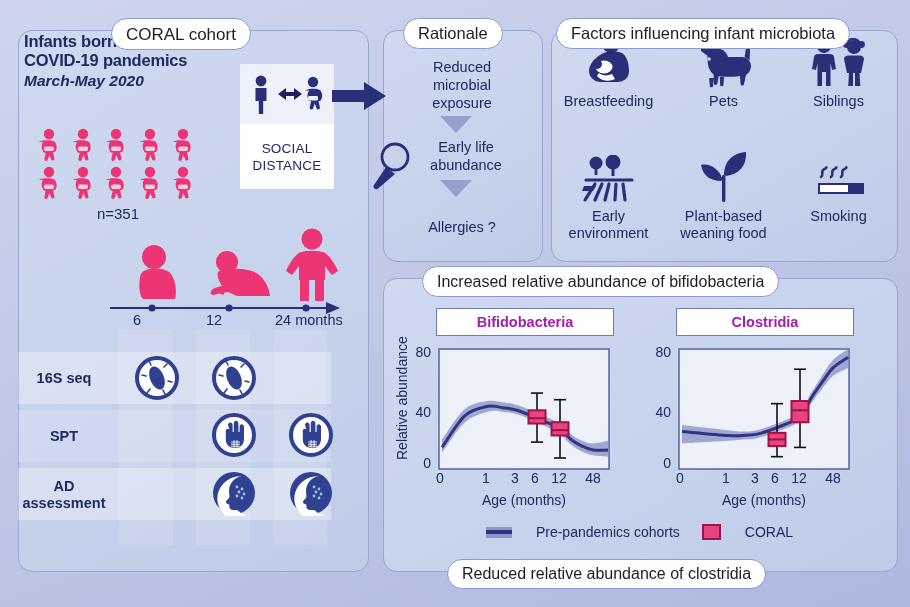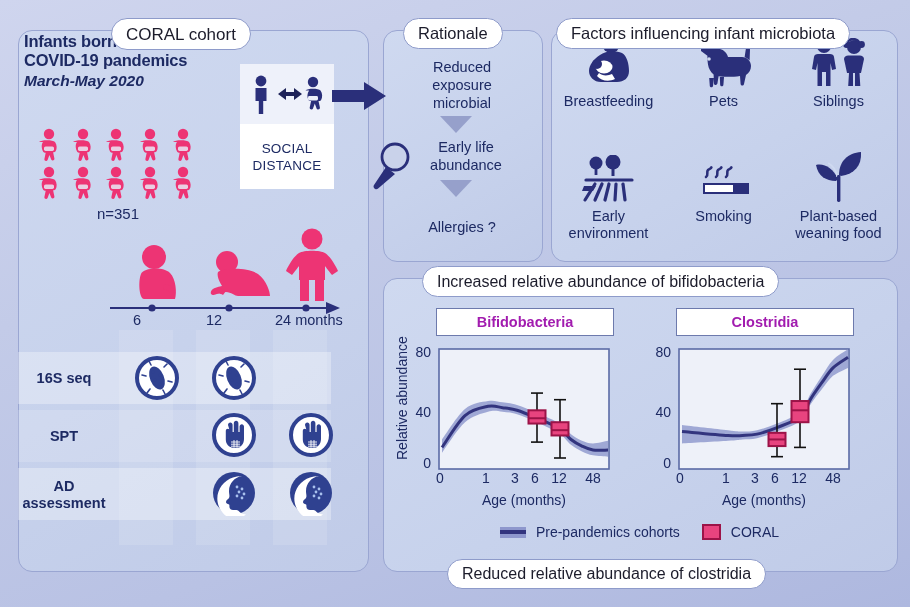--- a/index.html
+++ b/index.html
@@ -87,21 +87,21 @@
                    font-weight:bold;font-size:14.5px;color:#a21caf;}
   .plotwrap{position:absolute;}
   .axlabel{position:absolute;text-align:center;color:#1d2a63;font-size:14px;}
   .ylabel{position:absolute;color:#1d2a63;font-size:14px;line-height:15px;
           transform:rotate(-90deg);transform-origin:left top;white-space:nowrap;}
   .ytick{position:absolute;color:#1d2a63;font-size:14px;text-align:right;width:26px;}
   .xtick{position:absolute;color:#1d2a63;font-size:14px;text-align:center;}
   .legend{position:absolute;left:0;top:236px;width:100%;
           display:flex;align-items:center;justify-content:center;gap:22px;
           font-size:14px;color:#1d2a63;}
-  .legend .it{display:flex;align-items:center;gap:10px;}
+  .legend .it{display:flex;align-items:center;gap:24px;}
   .sw-line{width:26px;height:11px;background:#8e97cd;position:relative;}
   .sw-line::after{content:"";position:absolute;left:0;right:0;top:3.5px;height:4px;background:#32347e;}
   .sw-box{width:15px;height:12px;background:#e8447f;border:2px solid #9c1348;}
 </style>
 </head>
 <body>
 
 <div class="stage">
 
   <div class="panel" id="coral-panel"></div>
@@ -347,22 +347,22 @@
       </g>
     </svg>
   </div>
 
 
   <div class="panel" id="rationale-panel"></div>
   <div class="pill" style="left:403px;top:18px;height:29px;font-size:16.5px;">Rationale</div>
 
   <div class="rat-txt" style="left:388px;top:58px;">
     <div>Reduced</div>
+    <div>microbial</div>
     <div>exposure</div>
-    <div>microbial</div>
   </div>
   <div style="position:absolute;left:440px;top:116px;">
     <svg width="32" height="17" viewBox="0 0 32 17">
         <path d="M0 0h32L16 17z" fill="#96a0cb"></path>
       </svg>
   </div>
   <div class="rat-txt" style="left:392px;top:138px;">
     <div>Early life</div>
     <div>abundance</div>
   </div>
@@ -456,47 +456,47 @@
         </svg>
       </div>
       <div class="flbl">
         <span>Early</span><br>
         <span>environment</span>
       </div>
     </div>
 
     <div class="fcell">
       <div class="fico">
+        <svg width="48" height="52" viewBox="0 0 48 52">
+          <path d="M24 24C24 10 33 2 46 1c1 14-7 22-20 24z" fill="#2a2f7a"></path>
+          <path d="M23 28C18 17 9 12 1 14c2 11 10 16 20 16z" fill="#2a2f7a"></path>
+          <path d="M22.2 26c-.6-6-4-11-9-14" stroke="#cfd9f0" stroke-width="1.6" fill="none"></path>
+          <rect x="22" y="24" width="3.4" height="27" rx="1.4" fill="#2a2f7a"></rect>
+        </svg>
+      </div>
+      <div class="flbl">
+        <span>Plant-based</span><br>
+        <span>weaning food</span>
+      </div>
+    </div>
+
+    <div class="fcell">
+      <div class="fico">
         <svg width="58" height="42" viewBox="0 0 58 42">
           <g fill="none" stroke="#2a2f7a" stroke-width="2.6" stroke-linecap="round">
             <path d="M11 16c3-2 0-5 2-7 1.4-1.4 3-1 3.4-2.6"></path>
             <path d="M21 16c3-2 0-5 2-7 1.4-1.4 3-1 3.4-2.6"></path>
             <path d="M31 16c3-2 0-5 2-7 1.4-1.4 3-1 3.4-2.6"></path>
           </g>
           <rect x="8" y="22" width="46" height="11" fill="#2a2f7a"></rect>
           <rect x="10" y="24" width="28" height="7" fill="#ffffff"></rect>
         </svg>
       </div>
       <div class="flbl">
         <span>Smoking</span>
-      </div>
-    </div>
-
-    <div class="fcell">
-      <div class="fico">
-        <svg width="48" height="52" viewBox="0 0 48 52">
-          <path d="M24 24C24 10 33 2 46 1c1 14-7 22-20 24z" fill="#2a2f7a"></path>
-          <path d="M23 28C18 17 9 12 1 14c2 11 10 16 20 16z" fill="#2a2f7a"></path>
-          <path d="M22.2 26c-.6-6-4-11-9-14" stroke="#cfd9f0" stroke-width="1.6" fill="none"></path>
-          <rect x="22" y="24" width="3.4" height="27" rx="1.4" fill="#2a2f7a"></rect>
-        </svg>
-      </div>
-      <div class="flbl">
-        <span>Plant-based</span><br>
-        <span>weaning food</span>
       </div>
     </div>
   </div>
 
   <div class="panel" id="charts-panel"></div>
   <div class="pill" style="left:422px;top:266px;height:29px;font-size:16px;">Increased relative abundance of bifidobacteria</div>
   <div class="pill" style="left:447px;top:559px;height:28px;font-size:16px;">Reduced relative abundance of clostridia</div>
 
   <div class="chart-title-box" style="left:436px;top:308px;width:176px;height:26px;">Bifidobacteria</div>
   <div class="ylabel" style="left:395px;top:460px;">

